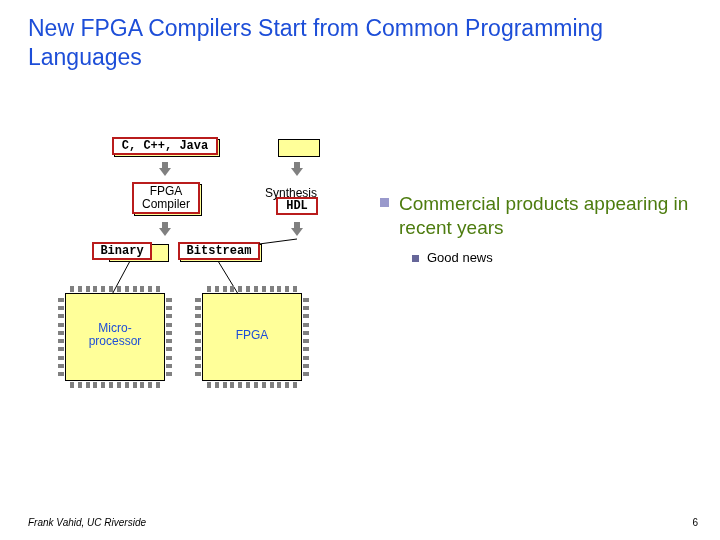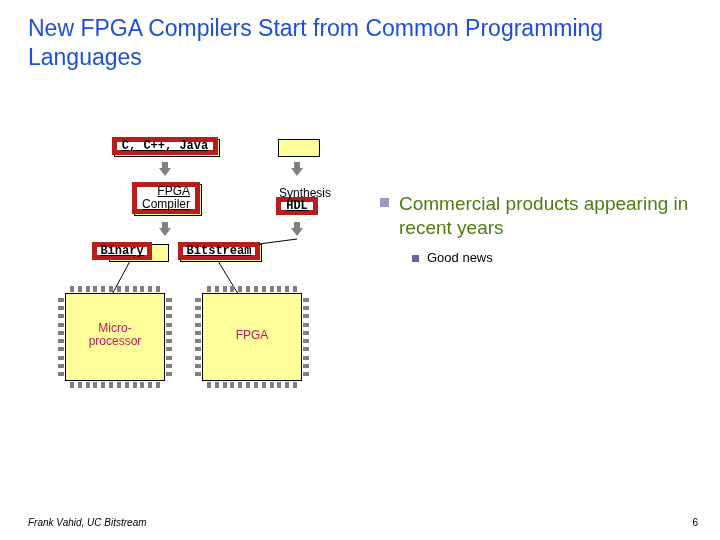--- a/index.html
+++ b/index.html
@@ -1,32 +1,32 @@
 <!DOCTYPE html>
 <html><head>
 <meta charset="utf-8">
 <style>
   * { box-sizing: border-box; margin: 0; padding: 0; }
   body { width: 720px; height: 540px; background: #fff; font-family: Verdana, Geneva, sans-serif; position: relative; }
   .title { position: absolute; left: 28px; top: 14px; color: #1d4ed8; font-size: 23px; line-height: 1.25; font-family: Tahoma, Verdana, sans-serif; }
-  .box { position: absolute; border: 5px solid #b91c1c; background: #fff; text-align: right; display: flex; align-items: center; justify-content: center; font-family: Verdana, sans-serif; text-decoration: underline; }
+  .box { position: absolute; border: 2px solid #b91c1c; background: #fff; text-align: center; display: flex; align-items: center; justify-content: center; font-family: Verdana, sans-serif; }
   .mono { font-family: "Courier New", Courier, monospace; font-weight: bold; font-size: 12px; }
   .sans { font-family: Tahoma, Verdana, sans-serif; font-size: 12px; }
   .shadow-y { position: absolute; border: 1px solid #000; background: #ffff99; }
   .arrow-down { position: absolute; width: 12px; height: 14px; }
   .arrow-down::before { content: ""; position: absolute; left: 3px; top: 0; width: 6px; height: 7px; background: #808080; }
   .arrow-down::after { content: ""; position: absolute; left: 0; top: 6px; width: 0; height: 0; border-left: 6px solid transparent; border-right: 6px solid transparent; border-top: 8px solid #808080; }
   
   .chip { position: absolute; }
   .chip .core { position: absolute; }
   .chip .pins-top, .chip .pins-bottom { position: absolute; display: flex; justify-content: space-between; }
   .chip .pins-left, .chip .pins-right { position: absolute; display: flex; flex-direction: column; justify-content: space-between; }
   .chip .pin-h { width: 6px; height: 4px; background: #808080; }
   .chip .pin-v { width: 4px; height: 6px; background: #808080; }
-  .chip .label { position: absolute; text-align: center; font-family: Tahoma, Verdana, sans-serif; font-size: 12px; color: #be185d; width: 100%; }
+  .chip .label { position: absolute; text-align: center; font-family: Tahoma, Verdana, sans-serif; font-size: 12px; color: #1d4ed8; width: 100%; }
   
   .bullet-row { position: absolute; display: flex; align-items: flex-start; }
   .sq { width: 9px; height: 9px; background: #9999cc; margin-right: 10px; margin-top: 6px; flex-shrink: 0; }
   .sq-sm { width: 7px; height: 7px; background: #666699; margin-right: 8px; margin-top: 5px; flex-shrink: 0; }
   .bt { color: #4d7c0f; font-family: Tahoma, Verdana, sans-serif; font-size: 19px; line-height: 1.25; }
   .bt-sm { color: #000; font-family: Tahoma, Verdana, sans-serif; font-size: 13px; }
   .footer { position: absolute; left: 28px; bottom: 12px; font-style: italic; font-size: 10px; color: #000; font-family: Verdana, sans-serif; }
   .pagenum { position: absolute; right: 22px; bottom: 12px; font-size: 10px; color: #000; font-family: Verdana, sans-serif; }
   svg.conn { position: absolute; overflow: visible; }
 </style>
@@ -47,21 +47,21 @@
 
 <div class="arrow-down" style="left:159px; top:162px;"></div>
 <div class="arrow-down" style="left:291px; top:162px;"></div>
 
 <div class="shadow-y" style="left:134px; top:184px; width:68px; height:32px;"></div>
 <div class="box" style="left:132px; top:182px; width:68px; height:32px;">
   <span class="sans" style="white-space:pre-line; line-height:1.1;">FPGA
 Compiler</span>
 </div>
 
-<div class="sans" style="position:absolute; left:265px; top:186px; width:66px; text-align:right;">Synthesis</div>
+<div class="sans" style="position:absolute; left:265px; top:186px; width:66px; text-align:left;">Synthesis</div>
 
 <div class="arrow-down" style="left:159px; top:222px;"></div>
 <div class="arrow-down" style="left:291px; top:222px;"></div>
 
 <div class="shadow-y" style="left:109px; top:244px; width:60px; height:18px;"></div>
 <div class="box" style="left:92px; top:242px; width:60px; height:18px;">
   <span class="mono">Binary</span>
 </div>
 
 <div class="shadow-y" style="left:180px; top:244px; width:82px; height:18px;"></div>
@@ -193,14 +193,14 @@
 
 <div class="bullet-row" style="left:380px; top:192px; width:320px;">
   <div class="sq"></div>
   <div class="bt">Commercial products appearing in recent years</div>
 </div>
 <div class="bullet-row" style="left:412px; top:250px;">
   <div class="sq-sm"></div>
   <div class="bt-sm">Good news</div>
 </div>
 
-<div class="footer">Frank Vahid, UC Bitstream</div>
+<div class="footer">Frank Vahid, UC Riverside</div>
 <div class="pagenum">6</div>
 
 </body></html>

